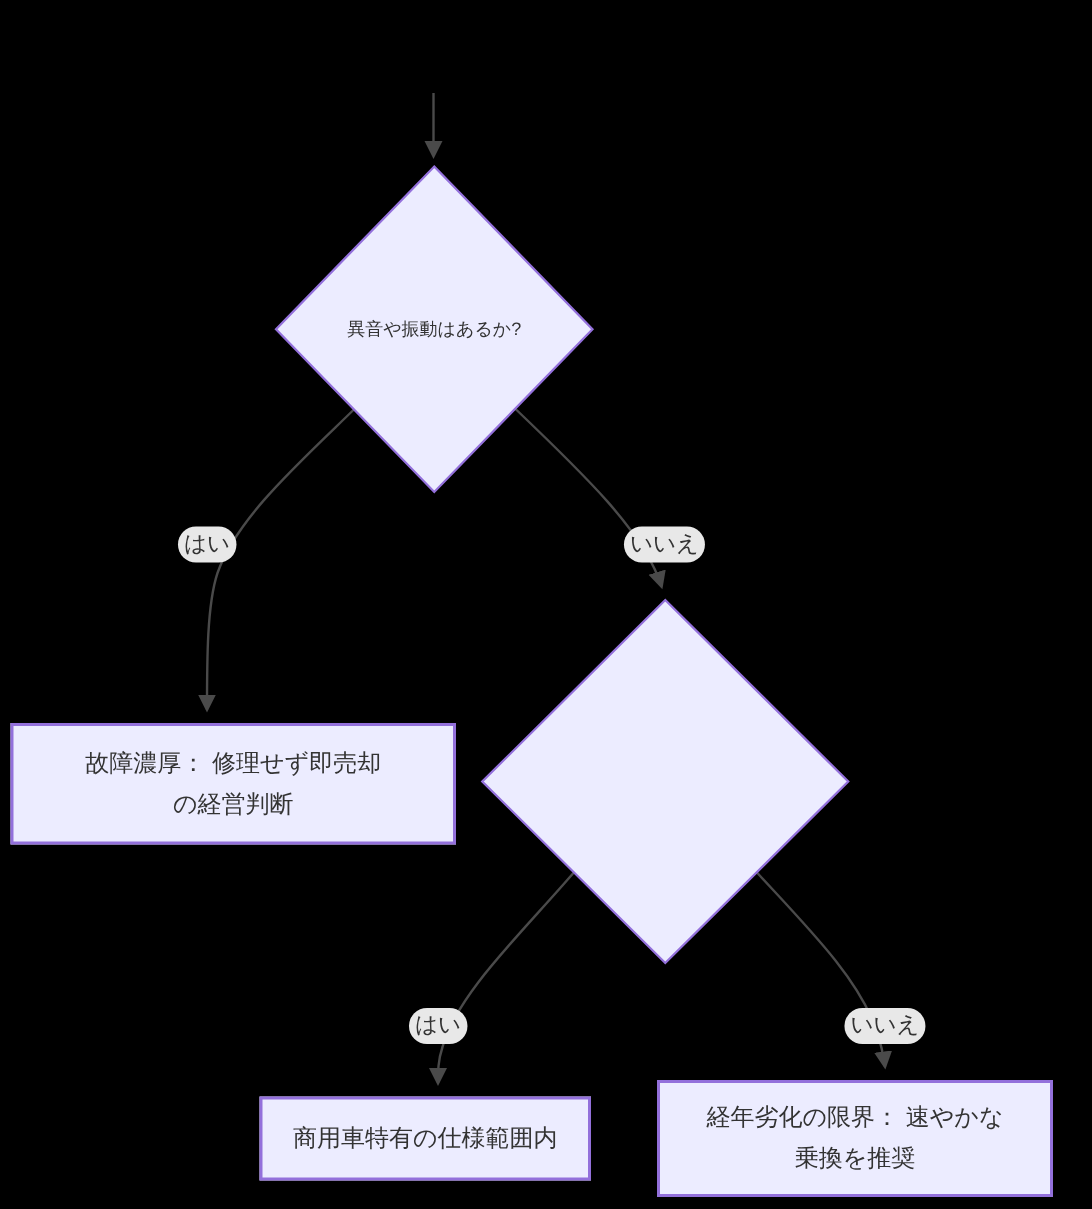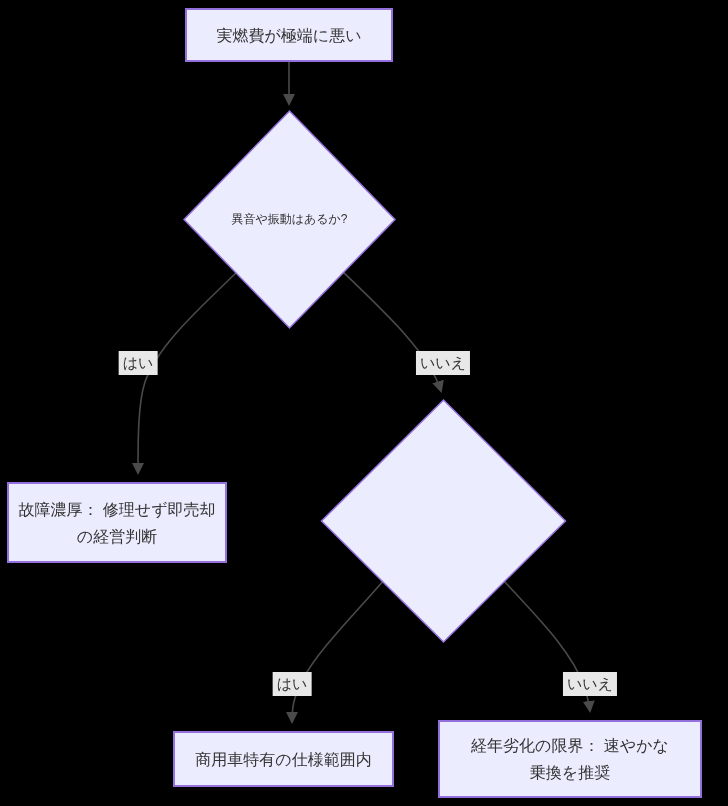--- a/index.html
+++ b/index.html
@@ -65,20 +65,21 @@
   }
   .edge-label {
     position: absolute;
     transform: translate(-50%, -50%);
     background: var(--edge-label-bg);
     color: var(--edge-label-text);
     font-size: 15px;
     line-height: 20px;
     padding: 2px 4px;
     white-space: nowrap;
+    border-radius: 12px;
   }
 </style>
 </head>
 <body style="background: rgb(0, 0, 0);">
 
 <div class="canvas">
 
   <svg class="layer" viewBox="0 0 728 806">
     <defs>
       <marker id="arrowhead" markerUnits="userSpaceOnUse" markerWidth="14" markerHeight="14" refX="10" refY="6" orient="auto">
@@ -94,25 +95,24 @@
 
     <path class="edge" marker-end="url(#arrowhead)" d="M 384,580 C 348,622 305,662 295,698 C 292,707 292,714 292,722"></path>
 
     <path class="edge" marker-end="url(#arrowhead)" d="M 504,581 C 540,620 572,652 584,686 C 587,695 589,703 590,711"></path>
 
     <polygon class="decision" points="289.5,111 395,219.5 289.5,328 184,219.5"></polygon>
 
     <polygon class="decision" points="443.5,400 565.5,521 443.5,642 321.5,521"></polygon>
   </svg>
 
-  <div class="node" style="left:185px; top:8px; width:208px; height:54px;">実燃費が極端に悪い</div>
 
   <div class="diamond-label" style="left:184px; top:205px; width:211px; height:28px;">異音や振動はあるか?</div>
 
-  <div class="node" style="left:7px; top:482px; width:220px; height:81px;">故障濃厚： 修理せず即売却
+  <div class="node" style="left:7px; top:482px; width:297px; height:81px;">故障濃厚： 修理せず即売却
 の経営判断</div>
 
 
   <div class="node" style="left:173px; top:731px; width:221px; height:56px;">商用車特有の仕様範囲内</div>
 
   <div class="node" style="left:438px; top:720px; width:264px; height:78px;">経年劣化の限界： 速やかな
 乗換を推奨</div>
 
   <div class="edge-label" style="left:138px; top:363px;">はい</div>
 

